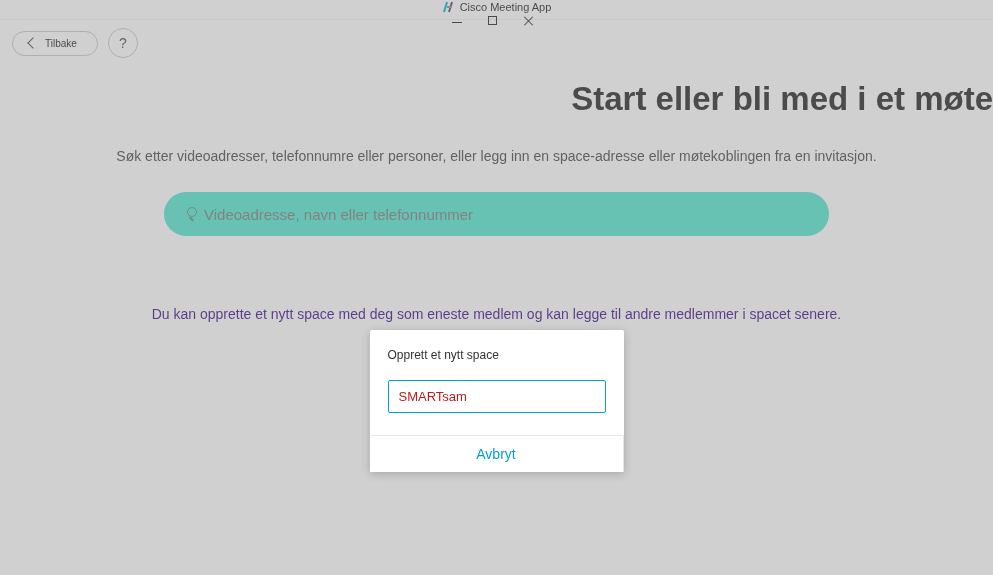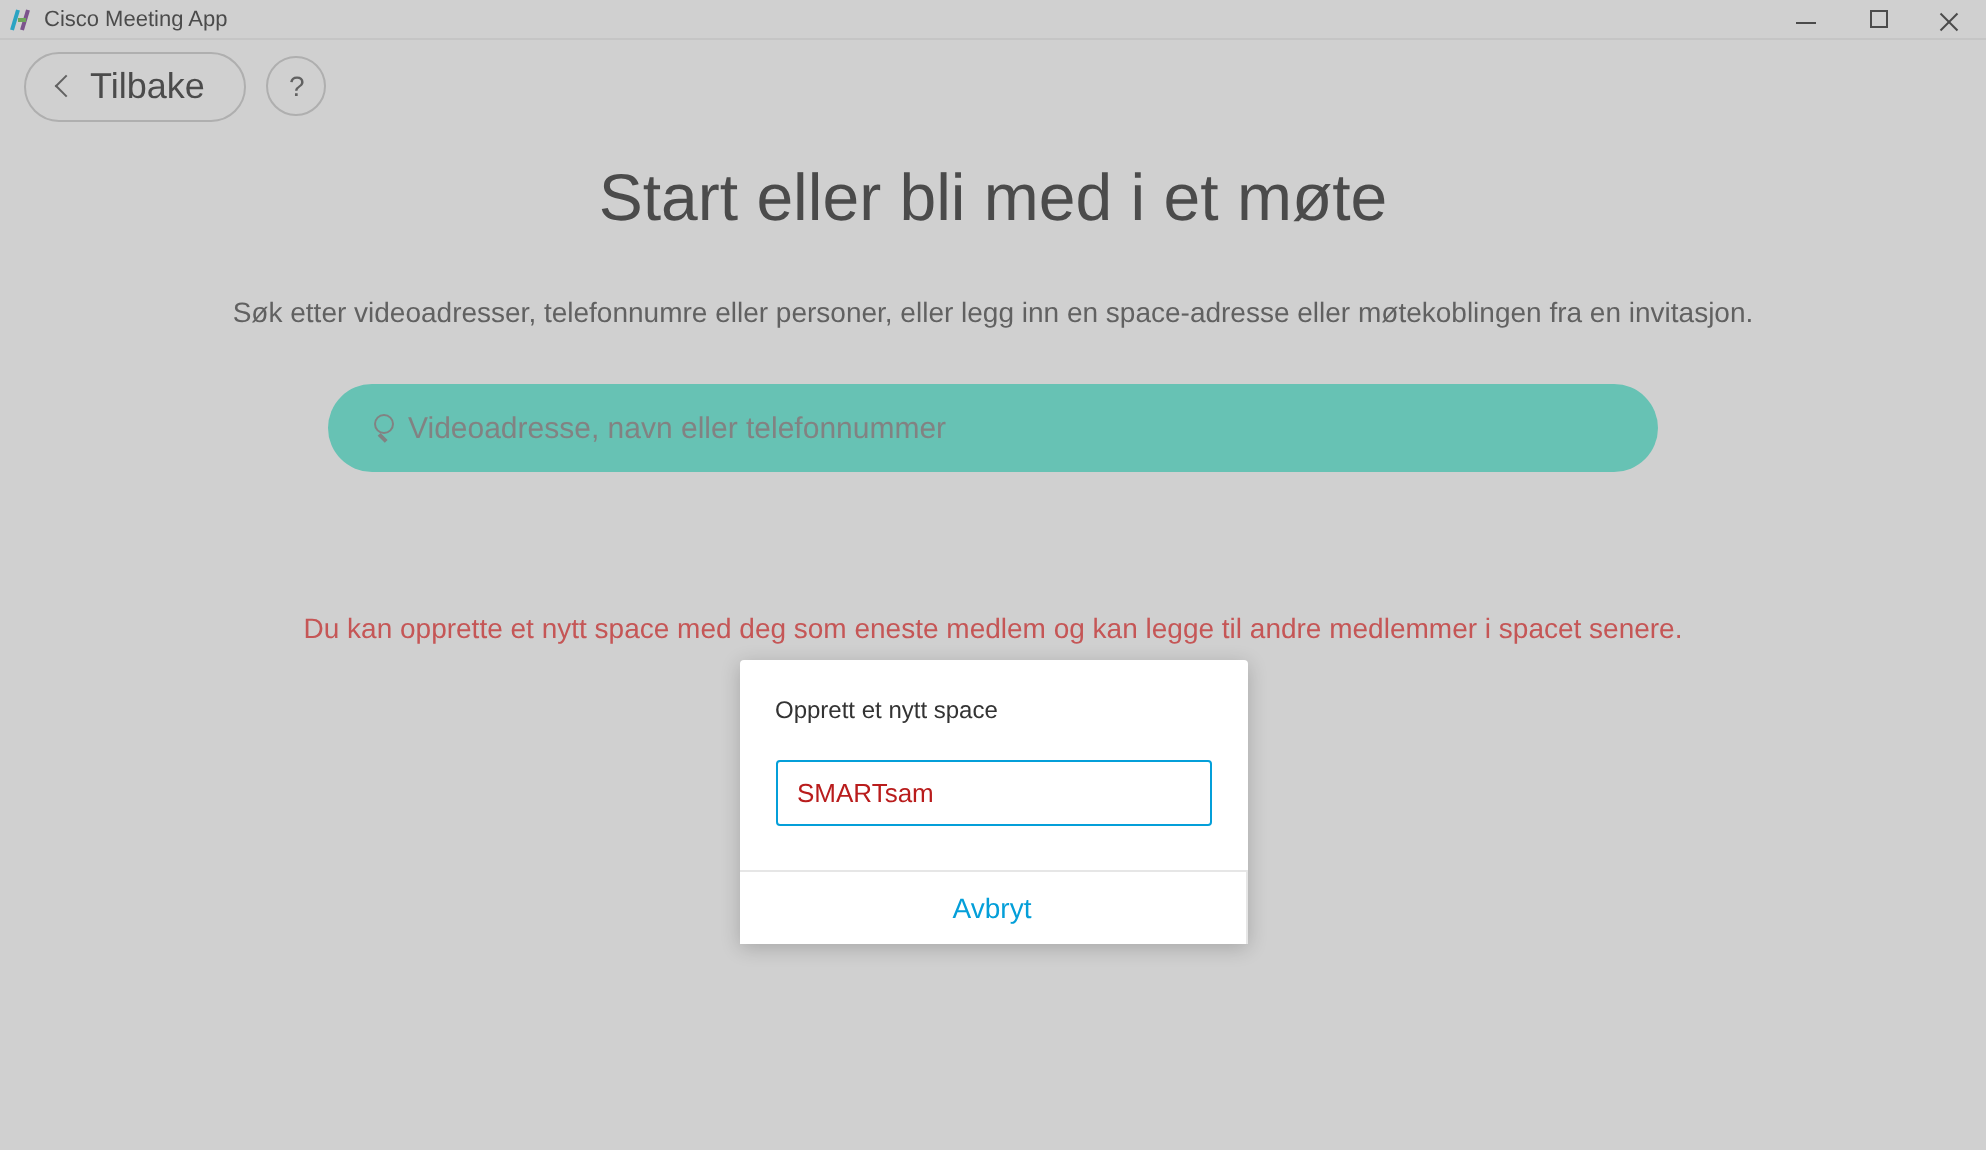--- a/index.html
+++ b/index.html
@@ -16,20 +16,21 @@
       position: relative;
     }
     .titlebar {
       height: 20px;
       display: flex;
       align-items: center;
       justify-content: space-between;
       padding: 0 4px;
       background: #fff;
       border-bottom: 1px solid #eee;
+      flex-direction: column;
     }
     .titlebar-left {
       display: flex;
       align-items: center;
       gap: 4px;
     }
     .app-logo {
       width: 14px;
       height: 14px;
       display: inline-flex;
@@ -87,21 +88,21 @@
       gap: 10px;
     }
     .back-button {
       display: flex;
       align-items: center;
       gap: 8px;
       padding: 6px 20px 6px 16px;
       border: 1px solid #ccc;
       border-radius: 18px;
       background: transparent;
-      font-size: 18px;
+      font-size: 10px;
       color: #333;
       cursor: pointer;
     }
     .help-button {
       width: 30px;
       height: 30px;
       border: 1px solid #ccc;
       border-radius: 50%;
       display: flex;
       align-items: center;
@@ -112,23 +113,24 @@
       background: transparent;
     }
 
     .main {
       width: 100%;
       text-align: center;
       padding-top: 14px;
     }
     .page-title {
       font-size: 33px;
-      font-weight: 400;
+      font-weight: 700;
       color: #333;
       margin-bottom: 30px;
+      text-align: right;
     }
     .subtitle {
       font-size: 14px;
       color: #555;
       margin-bottom: 28px;
     }
     .search-wrap {
       width: 665px;
       margin: 0 auto;
       display: flex;
@@ -145,21 +147,21 @@
       font-size: 15px;
       color: #333;
       width: 100%;
       padding-left: 10px;
     }
     .search-input::placeholder {
       color: #888;
     }
     .hint-text {
       font-size: 14px;
-      color: #ef4444;
+      color: #4c1d95;
       margin-top: 70px;
       margin-bottom: 18px;
     }
     .create-button {
       display: inline-flex;
       align-items: center;
       gap: 8px;
       padding: 8px 20px;
       border: 1px solid #ccc;
       border-radius: 20px;

